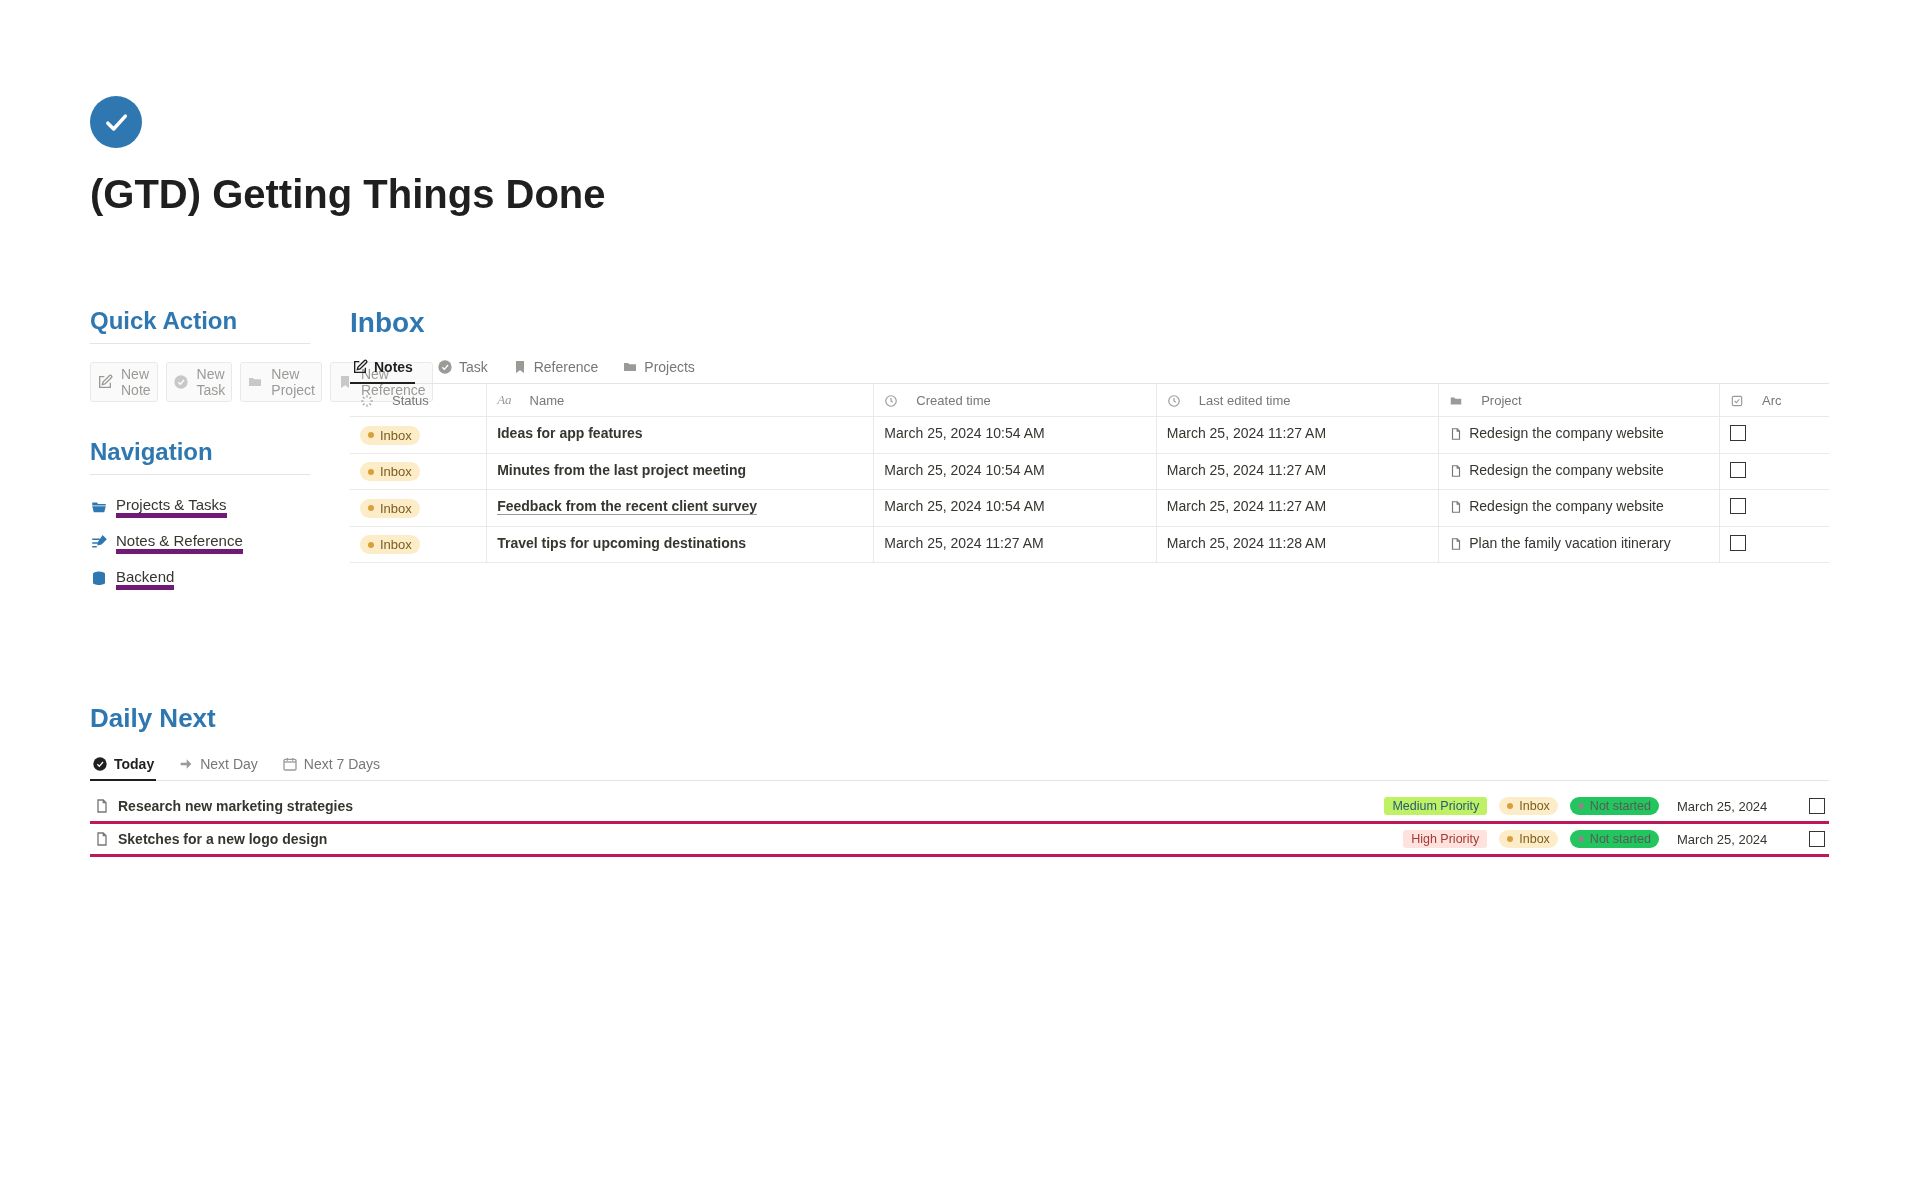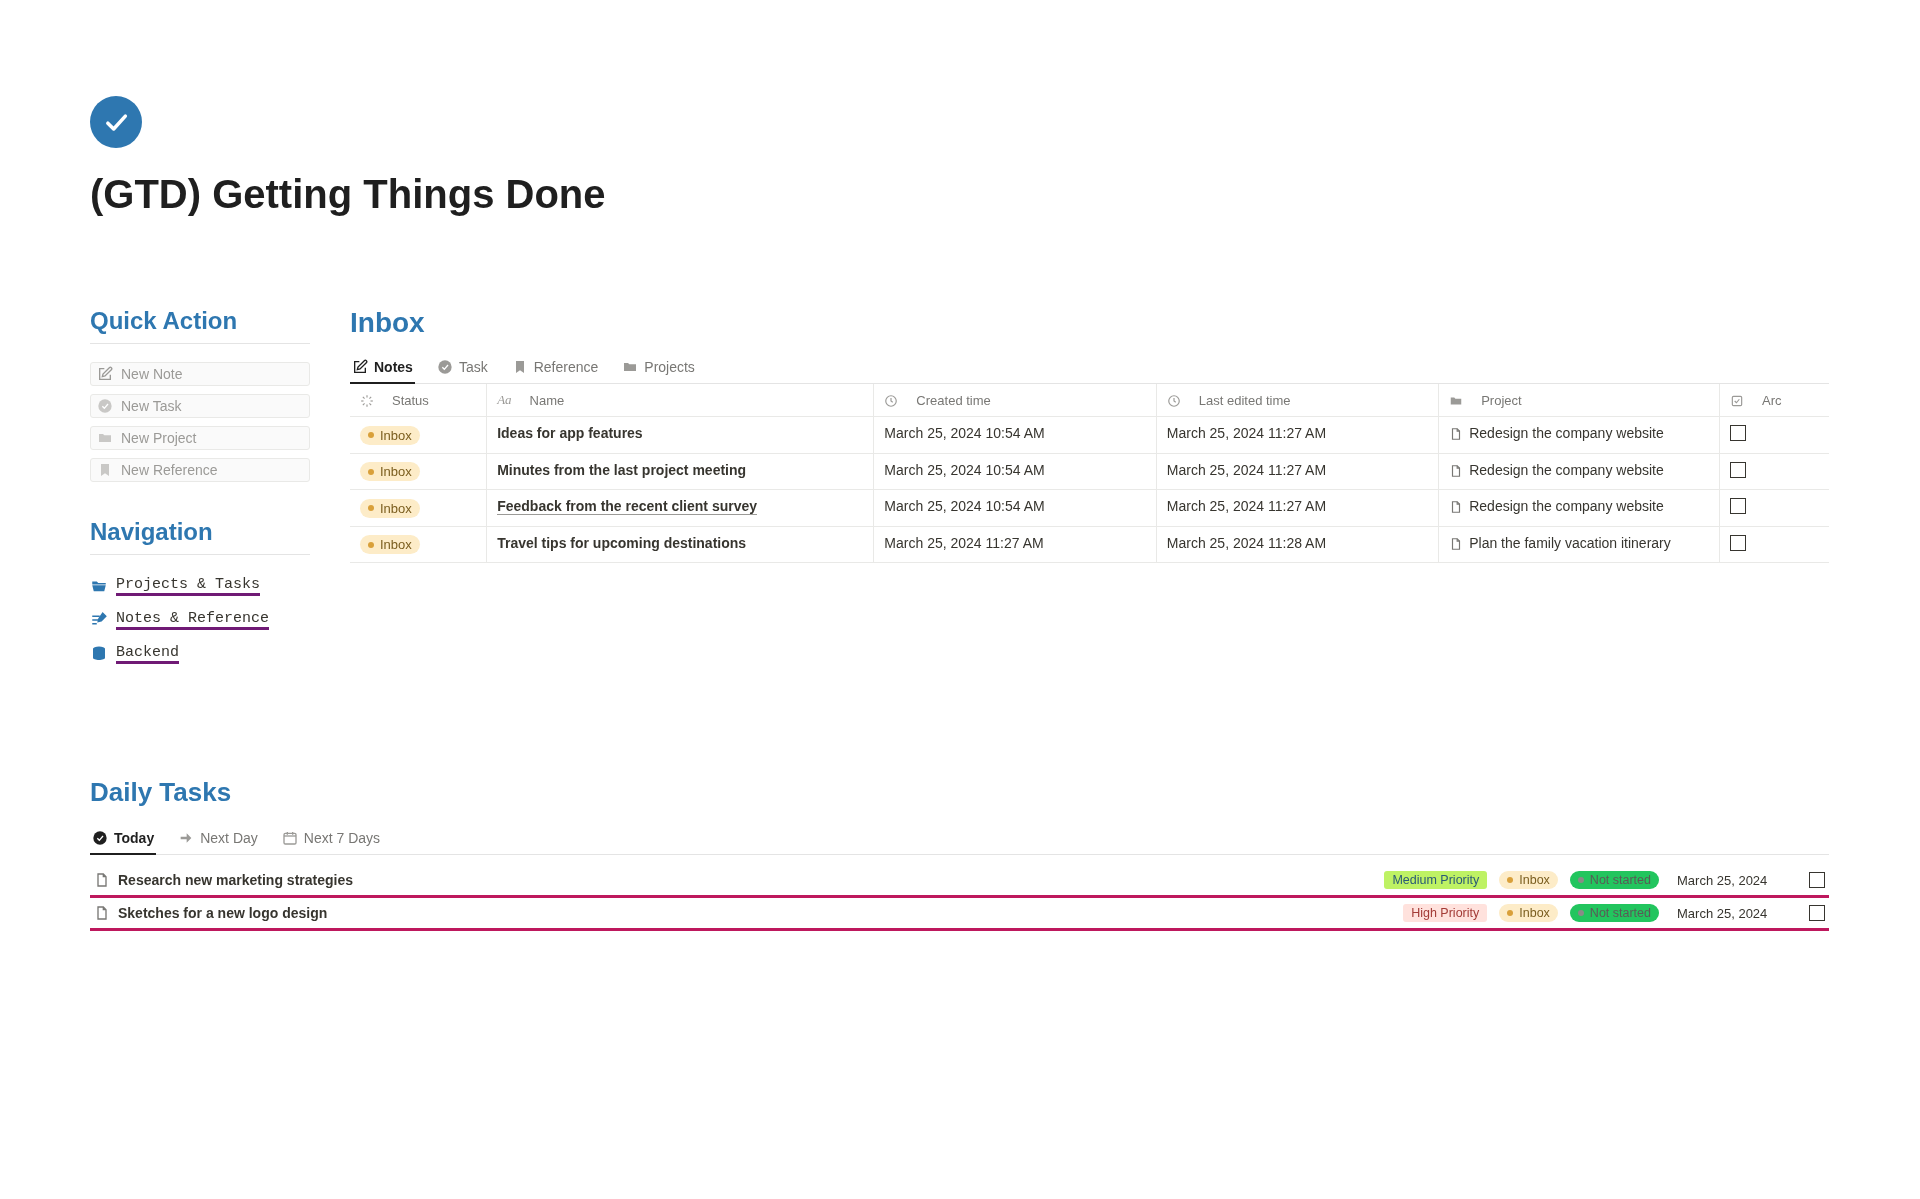--- a/index.html
+++ b/index.html
@@ -6,26 +6,26 @@
 body { font-family:-apple-system, BlinkMacSystemFont, "Segoe UI", Helvetica, Arial, sans-serif; background:#fff; color:#37352f; }
 .page { padding:96px 91px 40px 90px; max-width:1920px; }
 .page-icon { width:52px; height:52px; background:#2e77b0; border-radius:50%; display:flex; align-items:center; justify-content:center; margin-bottom:24px; }
 .page-icon svg { width:28px; height:28px; }
 .page-title { font-size:40px; font-weight:700; color:#1f1f1f; margin-bottom:90px; }
 .layout { display:flex; gap:40px; }
 .sidebar { width:220px; flex-shrink:0; }
 .main { flex:1; min-width:0; }
 .section-heading { font-size:24px; font-weight:700; color:#2e77b0; margin-bottom:8px; }
 .section-divider { border:none; border-top:1px solid #e4e4e4; margin-bottom:18px; }
-.qa-list { display:flex; flex-direction:column; gap:8px; margin-bottom:36px; }
+.qa-list { display:flex; flex-direction:row; gap:8px; margin-bottom:36px; }
 .qa-item { display:flex; align-items:center; gap:8px; padding:3px 6px; border-radius:3px; border:1px solid #e9e9e7; background:#fafafa; color:#9b9a97; font-size:14px; cursor:pointer; }
 .qa-item svg { width:16px; height:16px; flex-shrink:0; }
 .nav-list { display:flex; flex-direction:column; gap:8px; }
 .nav-item { display:flex; align-items:center; gap:8px; font-size:15px; font-weight:500; cursor:pointer; padding:3px 0; }
-.nav-item span { border-bottom:3px solid #701a75;font-family:Liberation Mono, monospace; }
+.nav-item span { border-bottom:5px solid #701a75; }
 .nav-item svg { width:18px; height:18px; flex-shrink:0; }
 .inbox-heading { font-size:28px; font-weight:700; color:#2e77b0; margin-bottom:14px; }
 .tabrow { display:flex; gap:20px; border-bottom:1px solid #e4e4e4; margin-bottom:0; font-size:14px; }
 .tab { display:flex; align-items:center; gap:6px; padding:6px 2px 8px 2px; color:#787774; cursor:pointer; position:relative; }
 .tab.active { color:#1f1f1f; font-weight:600; }
 .tab.active::after { content:""; position:absolute; left:0; right:0; bottom:-1px; height:2px; background:#1f1f1f; }
 .tab svg { width:16px; height:16px; }
 table.inbox { width:100%; border-collapse:collapse; font-size:14px; }
 table.inbox th { text-align:left; font-weight:400; color:#787774; padding:8px 10px; border-bottom:1px solid #e9e9e7; border-right:1px solid #e9e9e7; font-size:13px; }
 table.inbox th:last-child { border-right:none; }
@@ -303,21 +303,21 @@
               <td>
                 <span class="checkbox-ui"></span>
               </td>
             </tr>
           </tbody>
       </table>
     </div>
   </div>
 
   <div class="daily-section">
-    <h2 class="daily-heading">Daily Tasks</h2>
+    <h2 class="daily-heading">Daily Next</h2>
     <div class="daily-tabs">
       <div class="dtab active">
         <svg viewBox="0 0 24 24" fill="#1f1f1f">
             <circle cx="12" cy="12" r="10"></circle>
             <polyline points="8 12.5 11 15.5 16.5 9" fill="none" stroke="#fff" stroke-width="2"></polyline>
           </svg>
         <span>Today</span>
       </div>
       <div class="dtab">
         <svg viewBox="0 0 24 24" fill="#9b9a97">

